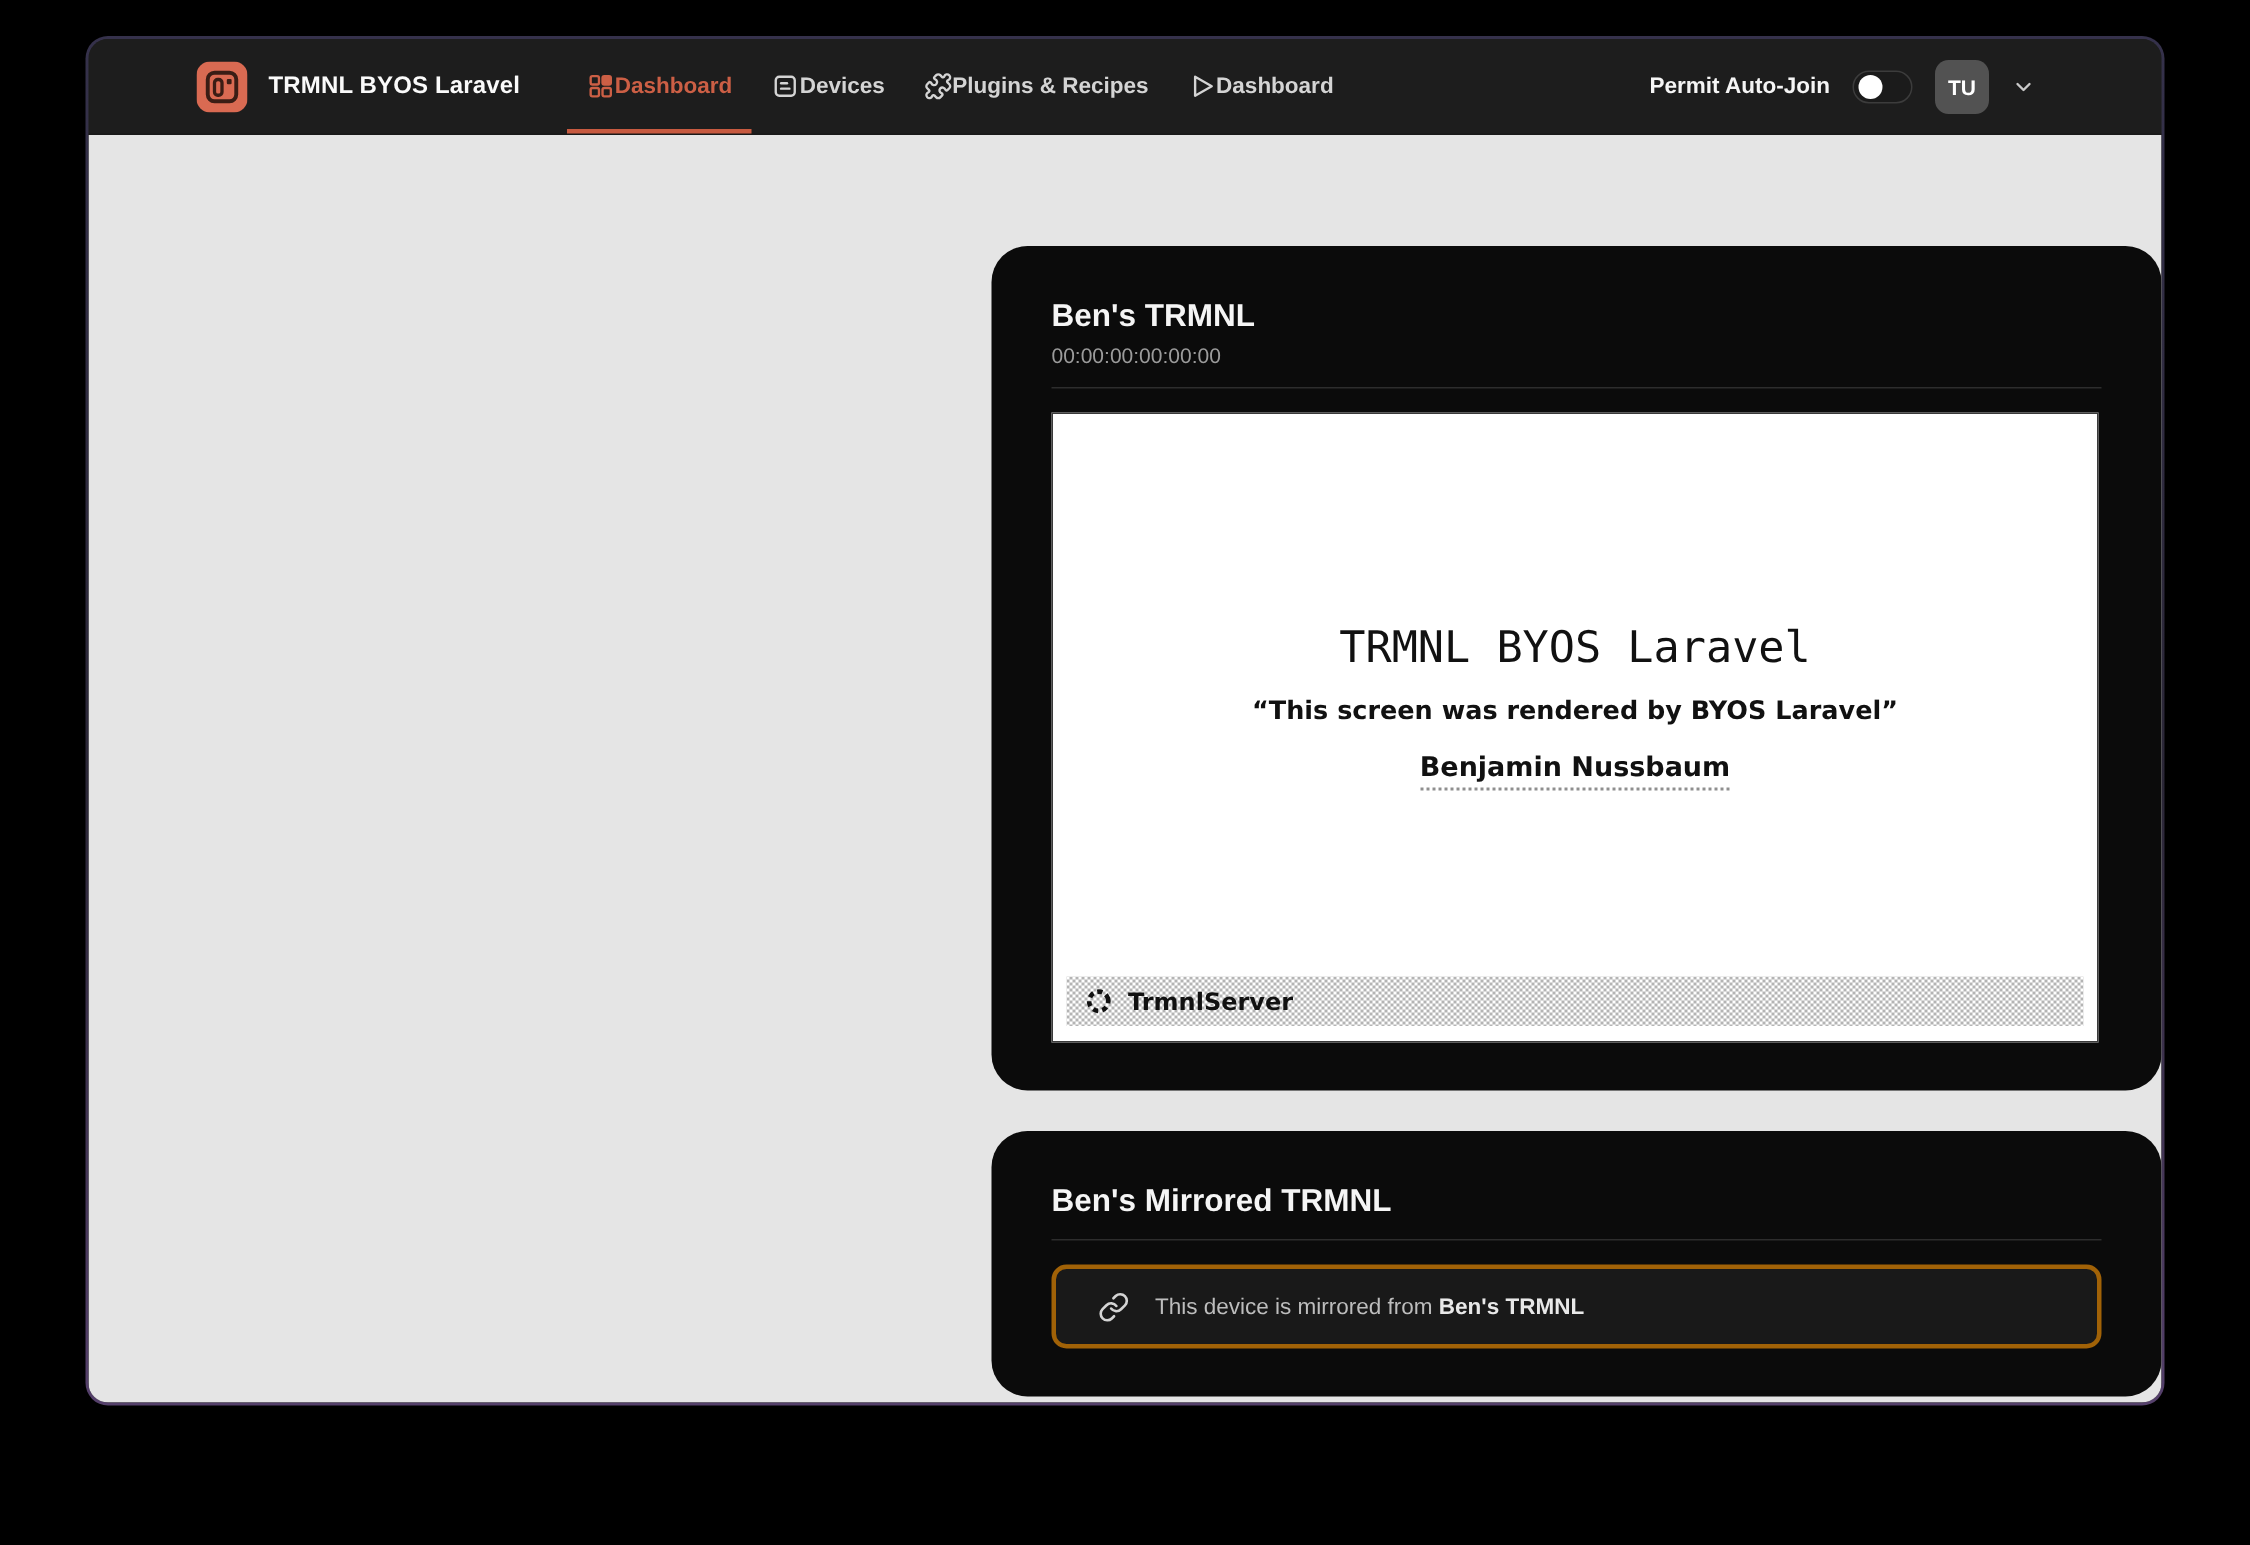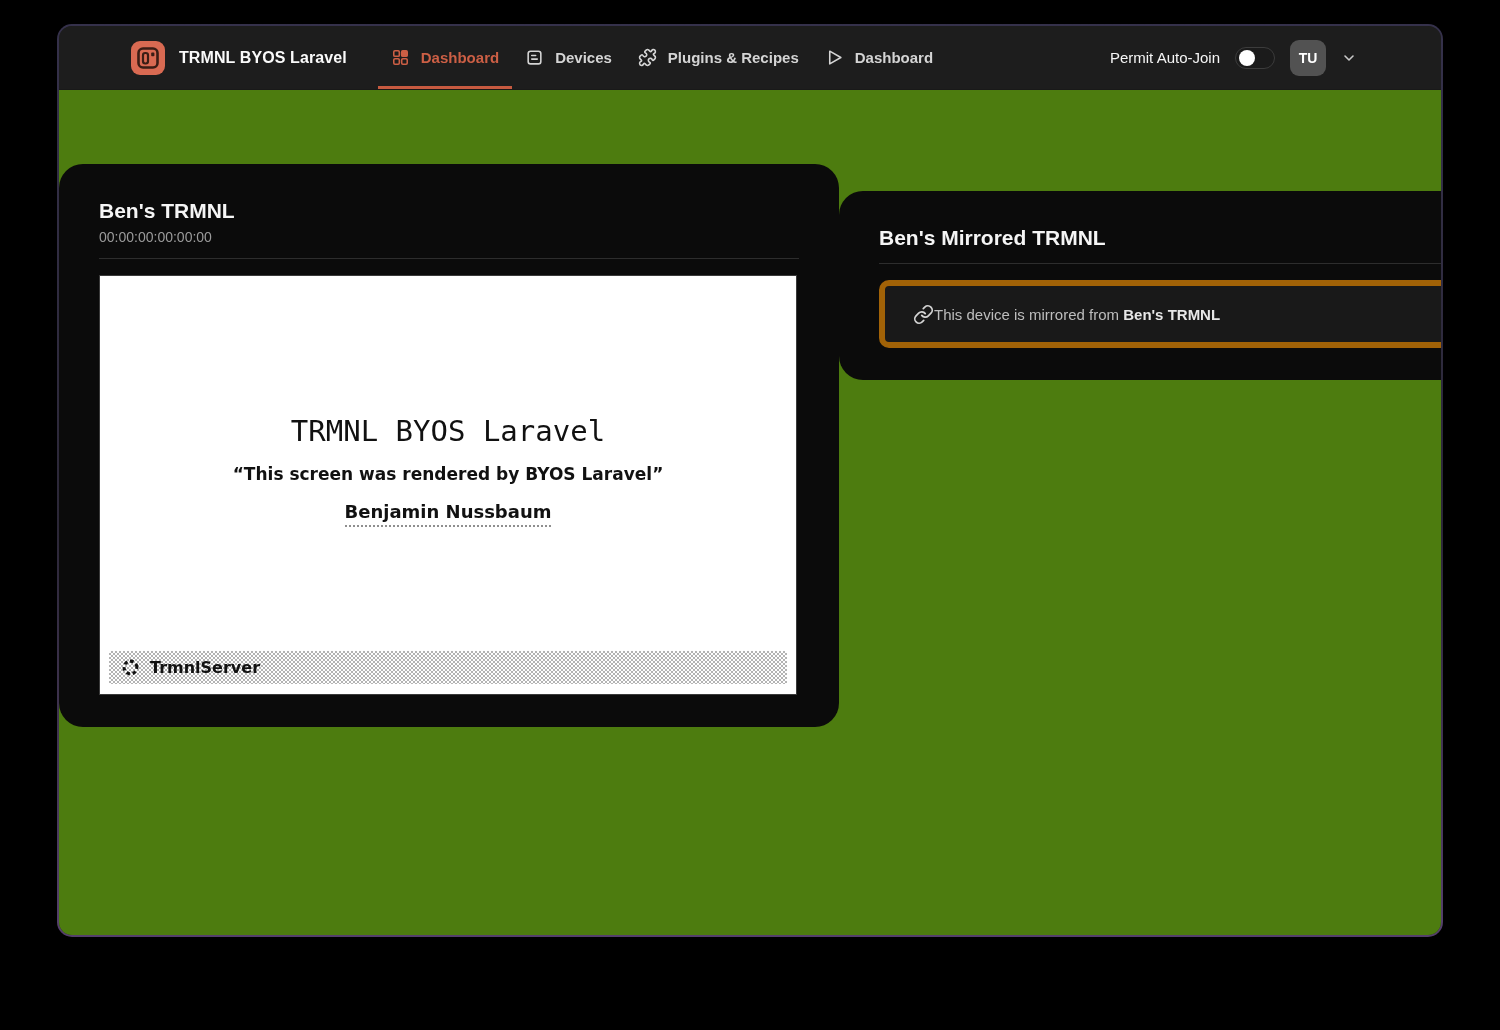--- a/index.html
+++ b/index.html
@@ -49,21 +49,20 @@
     color: #fafafa;
     font-size: 16px;
     font-weight: 700;
     letter-spacing: 0.1px;
     white-space: nowrap;
   }
   .nav-items { display: flex; align-items: stretch; }
   .nav-item {
     display: flex;
     align-items: center;
-    gap: 11px;
     padding: 0 13px;
     color: #d4d4d4;
     font-size: 15px;
     font-weight: 600;
     cursor: pointer;
     position: relative;
     white-space: nowrap;
   }
   .nav-item svg { width: 19px; height: 19px; }
   .nav-item.active { color: #cc5f45; }
@@ -76,21 +75,21 @@
   }
   .nav-right {
     margin-left: auto;
     display: flex;
     align-items: center;
     gap: 15px;
   }
   .permit-label {
     color: #f5f5f5;
     font-size: 15px;
-    font-weight: 400;
+    font-weight: 700;
     white-space: nowrap;
   }
   .toggle {
     width: 40px; height: 22px;
     border-radius: 11px;
     background: #1b1b1b;
     border: 1px solid #3c3c3c;
     position: relative;
     cursor: pointer;
   }
@@ -112,25 +111,25 @@
     align-items: center;
     justify-content: center;
     cursor: pointer;
     text-align: center;
   }
   .chevron { color: #c9c9c9; display: flex; align-items: center; cursor: pointer; }
 
   
   .main {
     flex: 1;
-    background: #4d7c0f;
+    background: #e5e5e5;
     overflow: hidden;
     display: flex;
-    flex-direction: row;
-    align-items: flex-start;
+    flex-direction: column;
+    align-items: flex-end;
     padding-top: 74px;
   }
   .device-card {
     width: 780px;
     flex-shrink: 0;
     background: #0b0b0b;
     border-radius: 24px;
     padding: 34px 40px 32px 40px;
   }
   .device-card + .device-card { margin-top: 27px; }
@@ -201,27 +200,28 @@
   .titlebar-label {
     font-family: "DejaVu Sans", sans-serif;
     font-size: 16px;
     font-weight: 700;
     color: #111111;
   }
 
   
   .mirror-box {
     margin-top: 16px;
-    height: 68px;
+    height: 56px;
     border-radius: 10px;
     background: #191919;
-    border: 6px solid #a16207;
+    border: 3px solid #a16207;
     display: flex;
     align-items: center;
     padding: 0 28px;
+    gap: 17px;
   }
   .mirror-box svg { width: 21px; height: 21px; color: #d4d4d4; flex: 0 0 auto; }
   .mirror-text { color: #bdbdbd; font-size: 15px; }
   .mirror-text b { color: #e8e8e8; font-weight: 700; }
 </style>
 </head>
 <body>
 
 <div class="window-frame">
   <div class="window">

